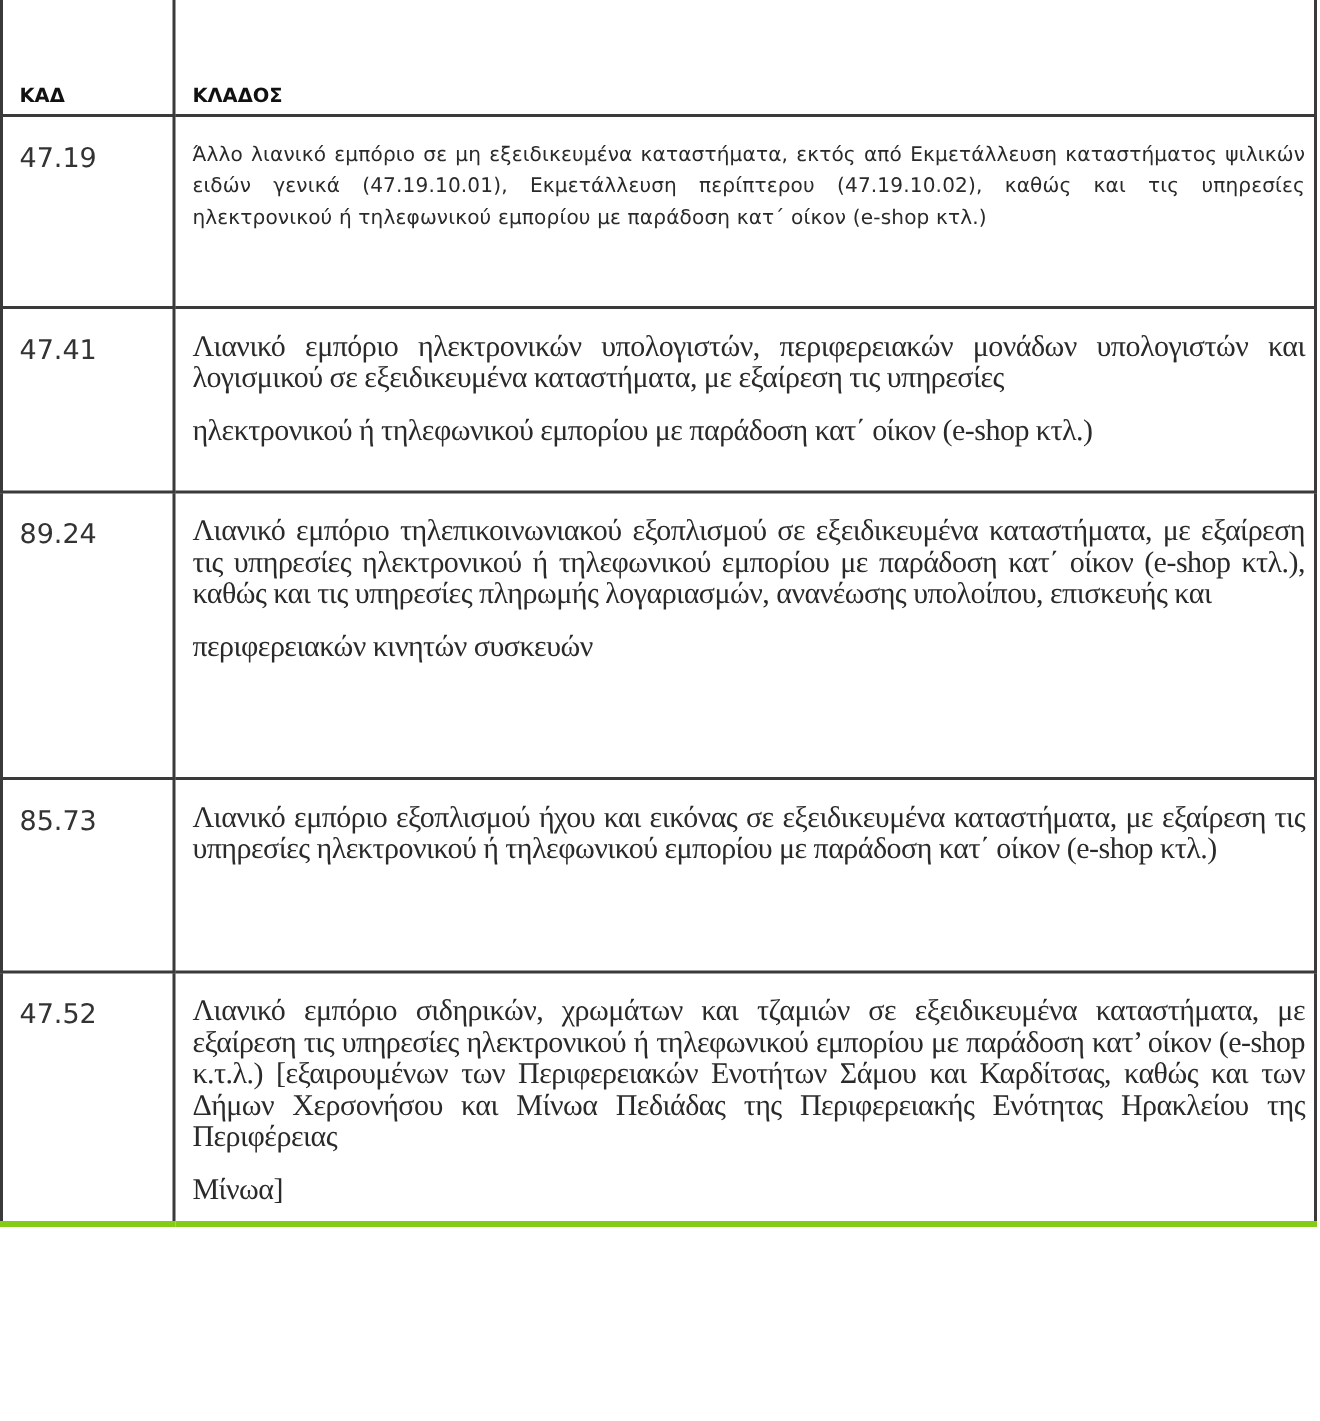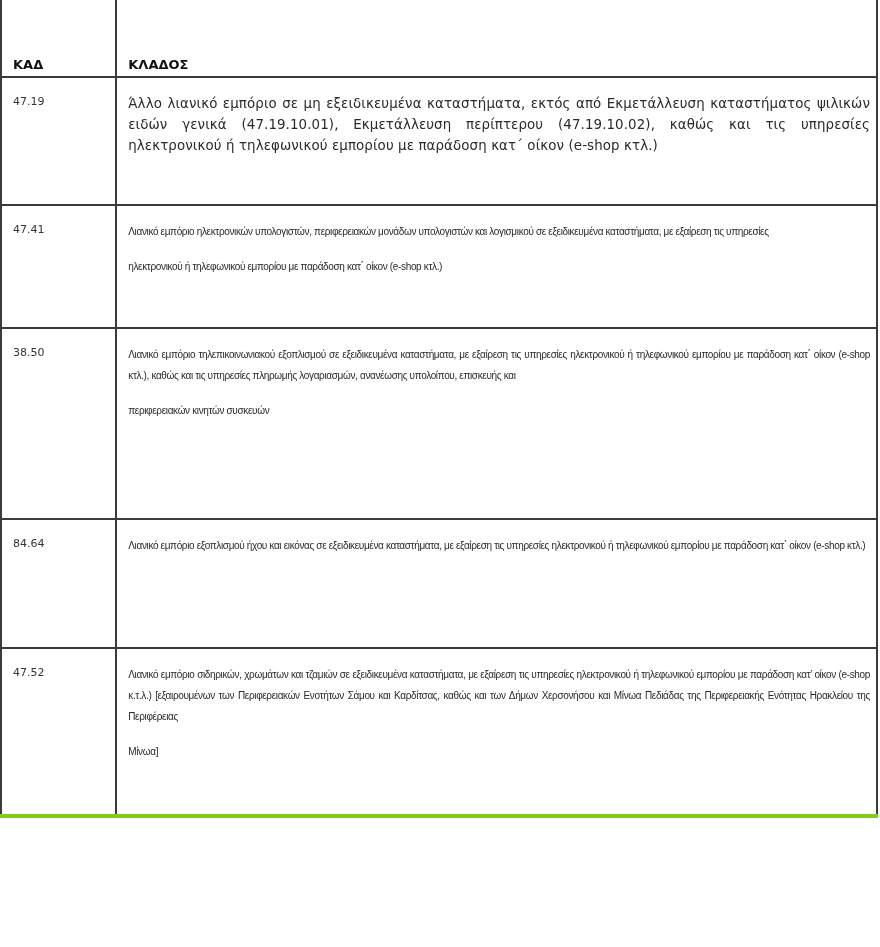--- a/index.html
+++ b/index.html
@@ -17,34 +17,34 @@
   .tbl tr.top-row td { border-top: none; }
   .tbl tr.last-row td { border-bottom: 4px solid #84cc16; }
   .col-code { width: 115px; }
   .col-sector { width: 759px; }
   .hdr td { height: 76px; vertical-align: bottom; }
   .hdr .cell-inner {
     font-family: "DejaVu Sans", sans-serif; font-weight: bold; font-size: 13px;
     padding: 0 0 4px 11px; color: #111;
   }
   .code {
-    font-family: "DejaVu Sans", sans-serif; font-size: 11px;
+    font-family: "DejaVu Sans", sans-serif; font-size: 18px;
     padding: 17px 0 0 11px; color: #333;
   }
   .txt {
     padding: 15px 6px 0 11px;
     text-align: justify;
     font-size: 14.5px;
     line-height: 21px;
     color: #2a2a2a;
   }
   .txt p { margin: 0; }
   .txt p + p { margin-top: 14px; }
   .f-dejavu { font-family: "DejaVu Sans", sans-serif; font-size: 13.4px; letter-spacing: 0.1px; }
-  .f-narrow { font-family: Liberation Sans, sans-serif; font-size: 10px; letter-spacing: -0.35px; }
+  .f-narrow { font-family: Liberation Serif, serif; font-size: 20px; letter-spacing: -0.35px; }
   .r1 td { height: 126px; }
   .r2 td { height: 121px; }
   .r3 td { height: 189px; }
   .r4 td { height: 127px; }
   .r5 td { height: 127px; }
   .r6 td { height: 165px; }
 </style>
 </head>
 <body>
 
@@ -81,33 +81,33 @@
     <td>
       <div class="txt f-narrow">
         <p>Λιανικό εμπόριο ηλεκτρονικών υπολογιστών, περιφερειακών μονάδων υπολογιστών και λογισμικού σε εξειδικευμένα καταστήματα, με εξαίρεση τις υπηρεσίες</p>
         <p>ηλεκτρονικού ή τηλεφωνικού εμπορίου με παράδοση κατ΄ οίκον (e-shop κτλ.)</p>
       </div>
     </td>
   </tr>
 
   <tr class="r3">
     <td>
-      <div class="code">38.50</div>
+      <div class="code">89.24</div>
     </td>
     <td>
       <div class="txt f-narrow">
         <p>Λιανικό εμπόριο τηλεπικοινωνιακού εξοπλισμού σε εξειδικευμένα καταστήματα, με εξαίρεση τις υπηρεσίες ηλεκτρονικού ή τηλεφωνικού εμπορίου με παράδοση κατ΄ οίκον (e-shop κτλ.), καθώς και τις υπηρεσίες πληρωμής λογαριασμών, ανανέωσης υπολοίπου, επισκευής και</p>
         <p>περιφερειακών κινητών συσκευών</p>
       </div>
     </td>
   </tr>
 
   <tr class="r4">
     <td>
-      <div class="code">84.64</div>
+      <div class="code">85.73</div>
     </td>
     <td>
       <div class="txt f-narrow">
         <p>Λιανικό εμπόριο εξοπλισμού ήχου και εικόνας σε εξειδικευμένα καταστήματα, με εξαίρεση τις υπηρεσίες ηλεκτρονικού ή τηλεφωνικού εμπορίου με παράδοση κατ΄ οίκον (e-shop κτλ.)</p>
       </div>
     </td>
   </tr>
 
 
   <tr class="r6 last-row">

